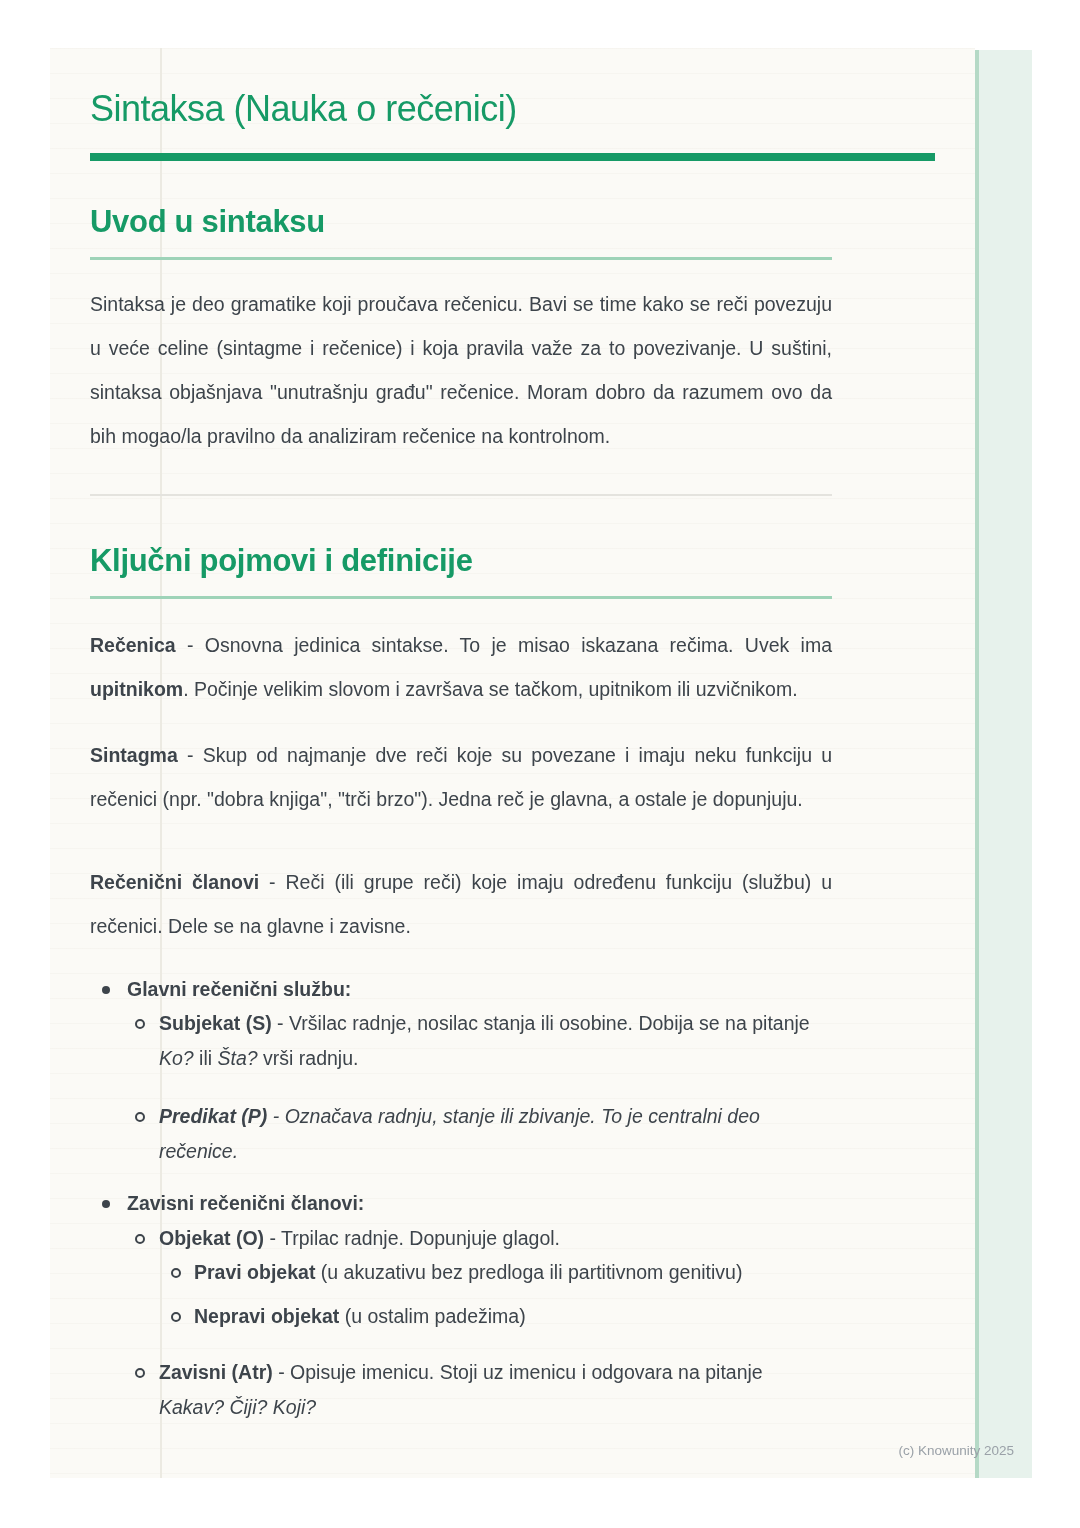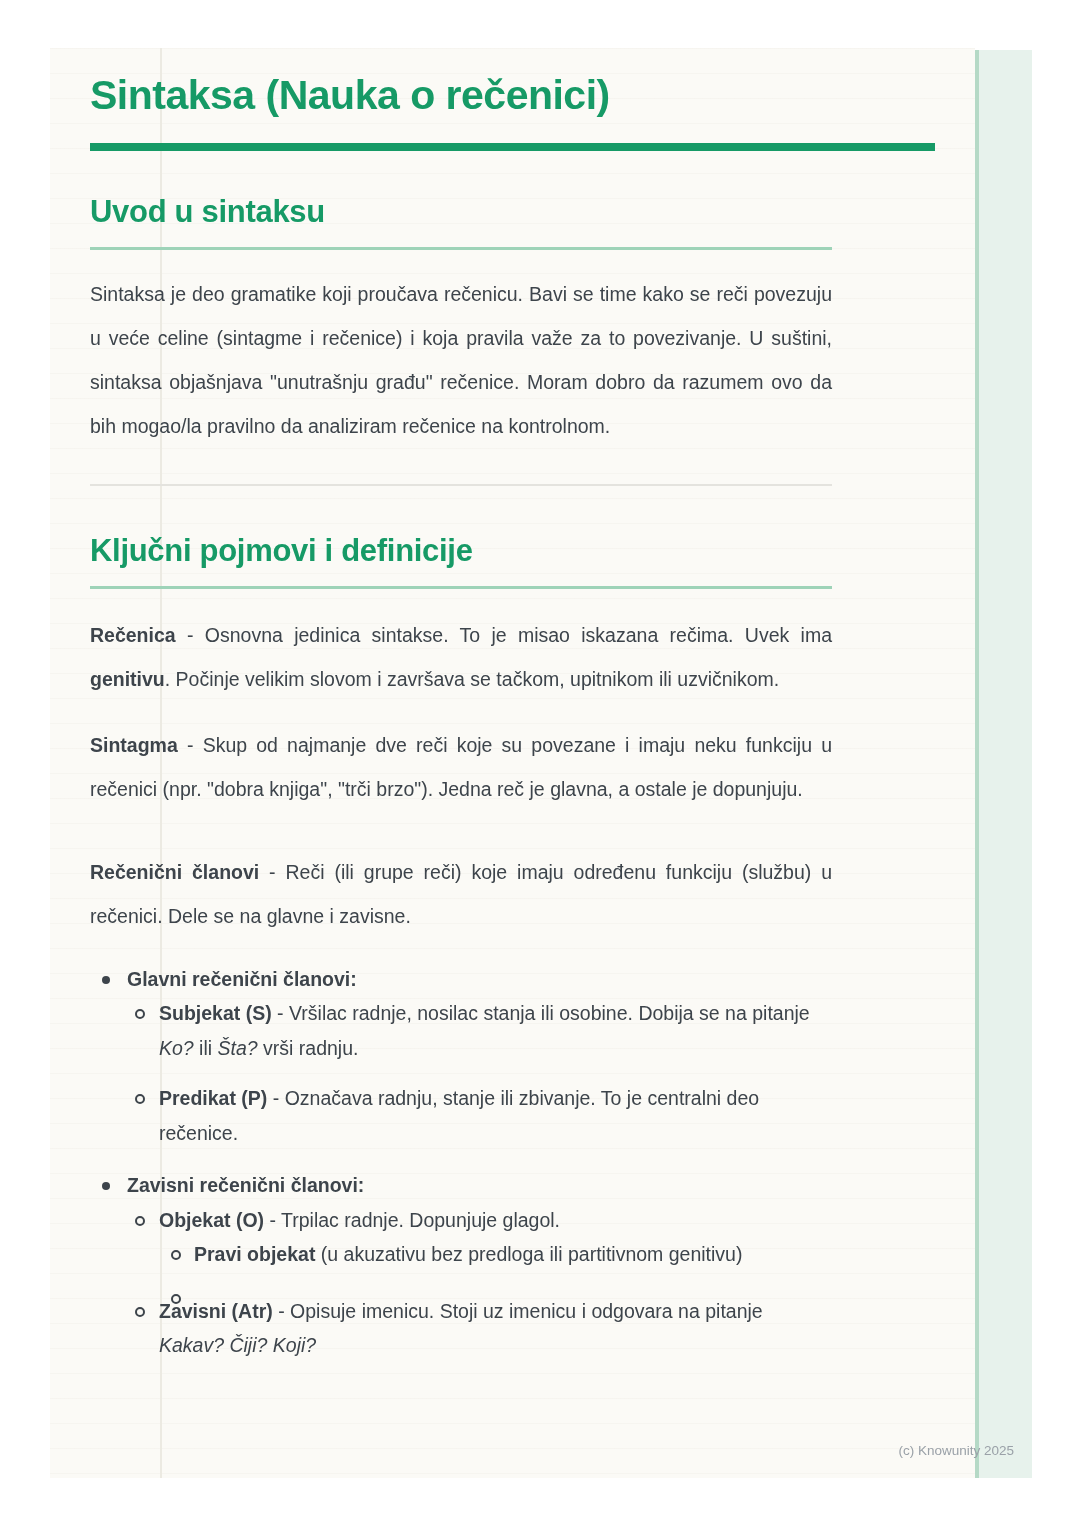--- a/index.html
+++ b/index.html
@@ -37,24 +37,24 @@
     position:absolute;
     left:110px;top:0;bottom:0;width:2px;
     background:var(--margin-line);
   }
   .content{
     position:relative;
     margin-left:40px;
     width:742px;
   }
   h1{
-    margin-top:24px;
-    font-size:41px;
+    margin-top:40px;
+    font-size:36px;
     line-height:1.15;
-    font-weight:700;
+    font-weight:400;
     color:var(--accent-green);
     letter-spacing:-0.5px;
   }
   .title-rule{
     margin-top:24px;
     width:845px;height:8px;
     background:var(--accent-green);
   }
   h2{
     font-size:31px;
@@ -103,21 +103,21 @@
   .li.l2 > .marker{
     left:45px;top:13px;width:10px;height:10px;
     border:2px solid var(--body-text);
     background:transparent;
   }
   .li.l3 > .marker{
     left:81px;top:13px;width:10px;height:10px;
     border:2px solid var(--body-text);
     background:transparent;
   }
-  .m-predikat{margin-top:16px;}
+  .m-predikat{margin-top:24px;font-style:italic;}
   .m-zavisni{margin-top:18px;}
   .m-nepravi{margin-top:9px;}
   .m-atribut{margin-top:22px;}
   .stripe{
     position:absolute;
     left:975px;top:50px;
     width:57px;height:1428px;
     background:var(--stripe-fill);
     border-left:4px solid var(--stripe-edge);
     z-index:1;
@@ -145,28 +145,28 @@
       <div class="h2-underline"></div>
       <p class="p-intro"><span>Sintaksa je deo gramatike koji proučava rečenicu. Bavi se time kako se reči povezuju u veće celine (sintagme i rečenice) i koja pravila važe za to povezivanje. U suštini, sintaksa objašnjava "unutrašnju građu" rečenice. Moram dobro da razumem ovo da bih mogao/la pravilno da analiziram rečenice na kontrolnom.</span></p>
     </section>
 
     <hr class="divider">
 
     <section>
       <h2 class="h2-kljucni">Ključni pojmovi i definicije</h2>
       <div class="h2-underline"></div>
 
-      <p class="p-recenica"><b>Rečenica</b><span> - Osnovna jedinica sintakse. To je misao iskazana rečima. Uvek ima </span><b>genitivu</b><span>. Počinje velikim slovom i završava se tačkom, upitnikom ili uzvičnikom.</span></p>
+      <p class="p-recenica"><b>Rečenica</b><span> - Osnovna jedinica sintakse. To je misao iskazana rečima. Uvek ima </span><b>upitnikom</b><span>. Počinje velikim slovom i završava se tačkom, upitnikom ili uzvičnikom.</span></p>
       <p class="p-sintagma"><b>Sintagma</b><span> - Skup od najmanje dve reči koje su povezane i imaju neku funkciju u rečenici (npr. "dobra knjiga", "trči brzo"). Jedna reč je glavna, a ostale je dopunjuju.</span></p>
       <p class="p-clanovi"><b>Rečenični članovi</b><span> - Reči (ili grupe reči) koje imaju određenu funkciju (službu) u rečenici. Dele se na glavne i zavisne.</span></p>
 
       <div class="list">
         <div class="li l1">
           <span class="marker"></span>
-          <span><b>Glavni rečenični članovi:</b></span>
+          <span><b>Glavni rečenični službu:</b></span>
         </div>
         <div class="li l2">
           <span class="marker"></span>
           <span><b>Subjekat (S)</b><span> - Vršilac radnje, nosilac stanja ili osobine. Dobija se na pitanje </span><i>Ko?</i><span> ili </span><i>Šta?</i><span> vrši radnju.</span></span>
         </div>
         <div class="li l2 m-predikat">
           <span class="marker"></span>
           <span><b>Predikat (P)</b><span> - Označava radnju, stanje ili zbivanje. To je centralni deo rečenice.</span></span>
         </div>
         <div class="li l1 m-zavisni">
@@ -176,20 +176,21 @@
         <div class="li l2">
           <span class="marker"></span>
           <span><b>Objekat (O)</b><span> - Trpilac radnje. Dopunjuje glagol.</span></span>
         </div>
         <div class="li l3">
           <span class="marker"></span>
           <span><b>Pravi objekat</b><span> (u akuzativu bez predloga ili partitivnom genitivu)</span></span>
         </div>
         <div class="li l3 m-nepravi">
           <span class="marker"></span>
+          <span><b>Nepravi objekat</b><span> (u ostalim padežima)</span></span>
         </div>
         <div class="li l2 m-atribut">
           <span class="marker"></span>
           <span><b>Zavisni (Atr)</b><span> - Opisuje imenicu. Stoji uz imenicu i odgovara na pitanje </span><i>Kakav? Čiji? Koji?</i></span>
         </div>
       </div>
     </section>
   </div>
 </div>
 

